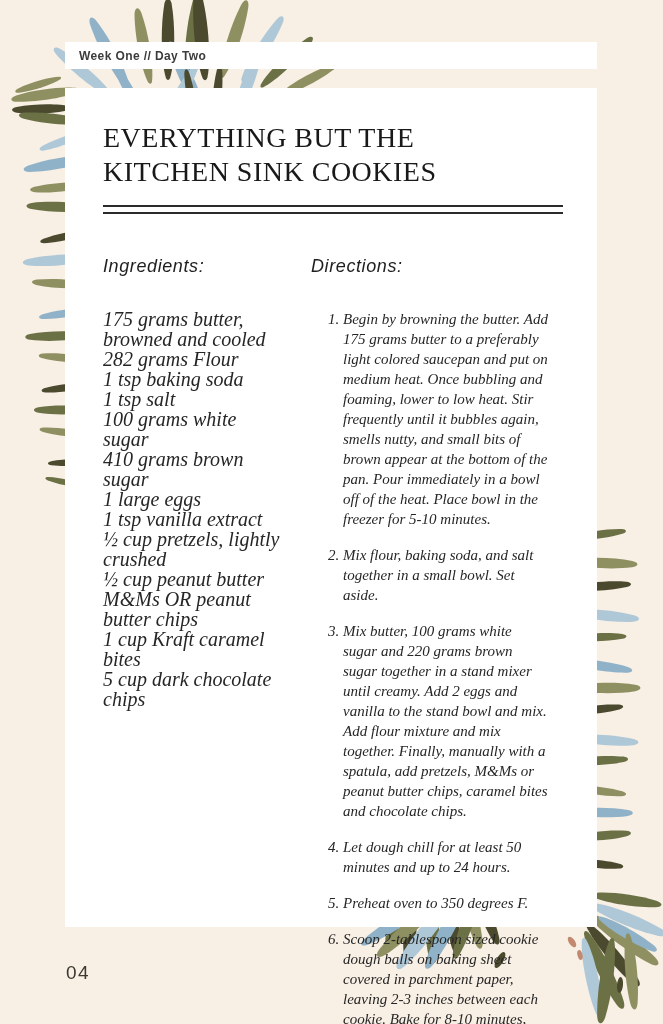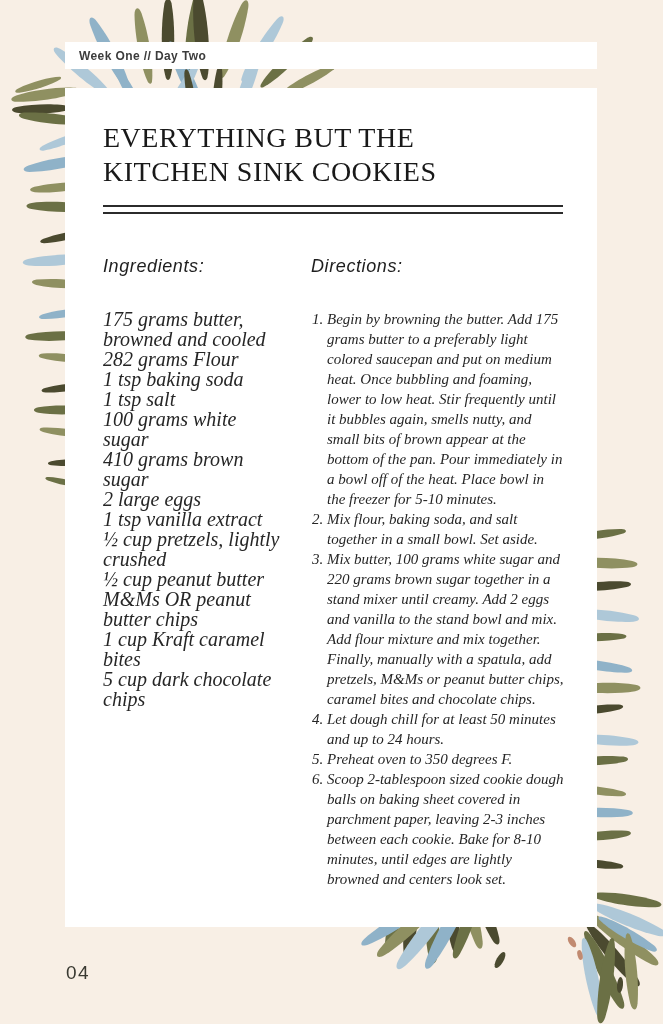--- a/index.html
+++ b/index.html
@@ -100,21 +100,21 @@
   }
   .ingredient-list li { margin: 0; }
 
   .direction-list {
     margin: 32px 0 0 0;
     padding: 0 0 0 16px;
     font-size: 15px;
     line-height: 20px;
     color: #262626;
   }
-  .direction-list li { margin: 0; }
+  .direction-list li { margin: 16px; }
 
   .page-number {
     position: absolute;
     left: 66px; top: 962px;
     z-index: 1;
     font-family: "Liberation Sans", sans-serif;
     font-size: 19px;
     font-weight: normal;
     letter-spacing: 1.5px;
     color: #3a3a32;
@@ -242,21 +242,21 @@
             <li>282 grams Flour</li>
 
             <li>1 tsp baking soda</li>
 
             <li>1 tsp salt</li>
 
             <li>100 grams white sugar</li>
 
             <li>410 grams brown sugar</li>
 
-            <li>2 large eggs</li>
+            <li>1 large eggs</li>
 
             <li>1 tsp vanilla extract</li>
 
             <li>½ cup pretzels, lightly crushed</li>
 
             <li>½ cup peanut butter M&amp;Ms OR peanut butter chips</li>
 
             <li>1 cup Kraft caramel bites</li>
 
             <li>5 cup dark chocolate chips</li>

